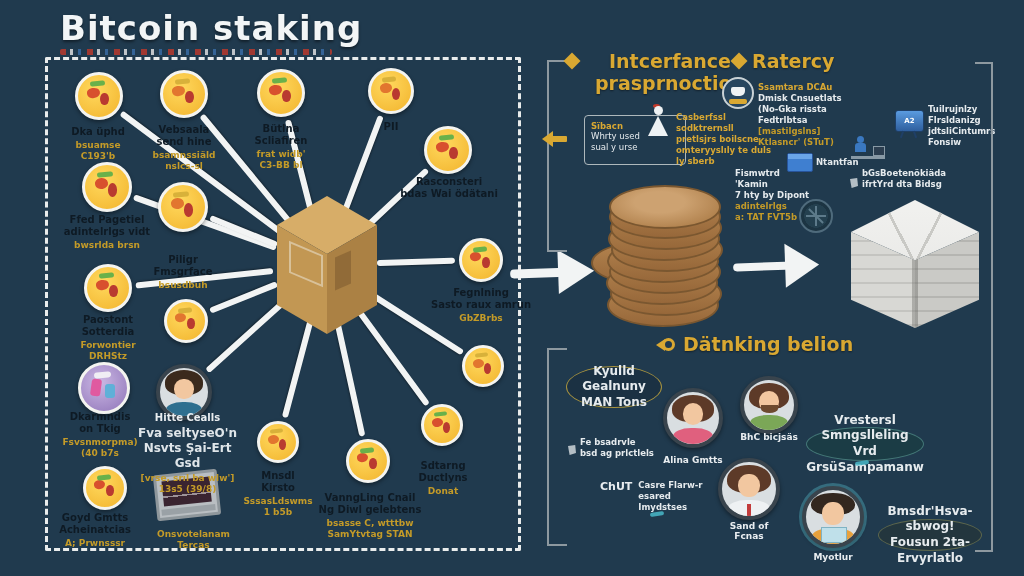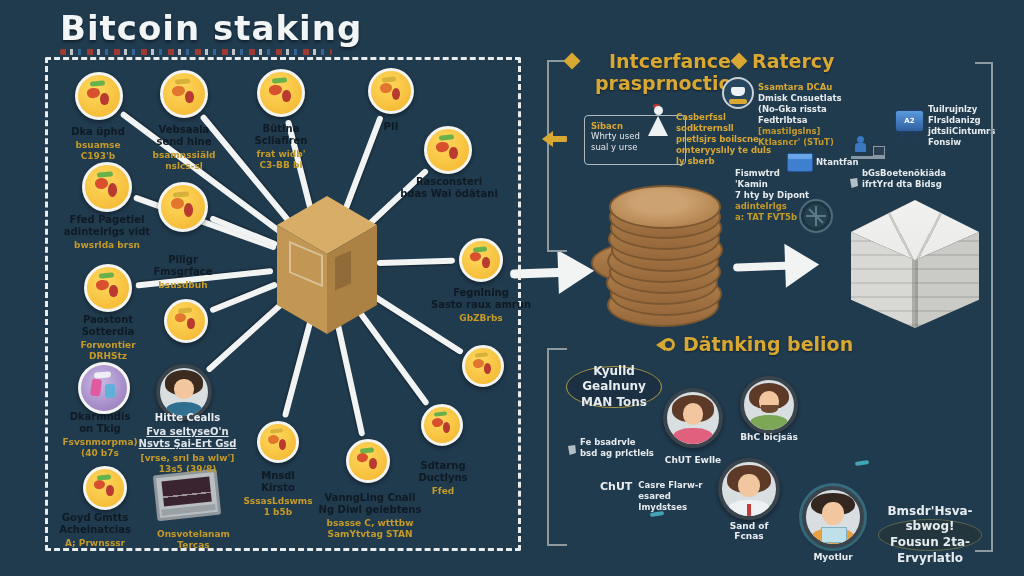--- a/index.html
+++ b/index.html
@@ -31,21 +31,21 @@
   .circle .dd3{left:28%;top:15%;width:36%;height:12%;background:#69b14a;border-radius:3px;transform:rotate(-6deg);}
   .circle.alt .dd1{background:#e2762f;} .circle.alt .dd3{background:#d8b13a;}
   .circle.purple{background:radial-gradient(circle at 42% 38%,#cbb8e4,#8f74b8);}
   .circle.purple .dd1{background:#e05aa0;width:22%;height:38%;border-radius:3px;transform:rotate(8deg);}
   .circle.purple .dd2{background:#5fb0d8;border-radius:3px;}
   .circle.purple .dd3{background:#f0eef4;}
 
   
   .nwrap{text-align:center;}
   .nlabel{color:#0e1a24;font-weight:800;font-size:10px;line-height:1.18;}
-  .nmid{color:#dfe5e9;font-weight:700;font-size:10px;line-height:1.25;margin-top:2px;text-decoration:underline;}
+  .nmid{color:#dfe5e9;font-weight:700;font-size:12px;line-height:1.25;margin-top:2px;}
   .nsub{color:#c49b28;font-weight:700;font-size:9px;line-height:1.25;margin-top:2px;}
   .nlabel.wh{color:#e9edf0;}
 
   
   .face{position:absolute;left:0;top:0;width:100%;height:100%;}
   .bx-top{clip-path:polygon(50% 0,100% 21%,50% 42%,0 21%);background:#d7ad68;}
   .bx-left{clip-path:polygon(0 21%,50% 42%,50% 100%,0 79%);background:#c29753;}
   .bx-right{clip-path:polygon(50% 42%,100% 21%,100% 79%,50% 100%);background:#ab8144;}
   .bx-sticker{left:12%;top:38%;width:30%;height:20%;border:2px solid rgba(245,245,240,.45);transform:skewY(23deg);}
   .bx-mark{left:58%;top:42%;width:16%;height:24%;background:rgba(80,52,24,.28);transform:skewY(-23deg);}
@@ -304,21 +304,21 @@
 DRHStz</div>
     </div>
   <div class="abs nwrap" style="left:426px;top:287px;width:110px;">
     <div class="nlabel pre">Fegnlning
 Sasto raux amrun</div>
       <div class="nsub pre">GbZBrbs</div>
     </div>
   <div class="abs nwrap" style="left:402px;top:460px;width:82px;">
     <div class="nlabel pre">Sdtarng
 Ductlyns</div>
-      <div class="nsub pre">Ffed</div>
+      <div class="nsub pre">Donat</div>
     </div>
   <div class="abs nwrap" style="left:52px;top:411px;width:96px;">
     <div class="nlabel pre">Dkarmndis
 on Tkig</div>
       <div class="nsub pre">Fsvsnmorpma)
 (40 b7s</div>
     </div>
   <div class="abs nwrap" style="left:130px;top:412px;width:115px;">
     <div class="nlabel wh pre">Hitte Cealls</div>
     <div class="nmid pre">Fva seltyseO'n
@@ -470,20 +470,24 @@
       <span class="ring" style="position:absolute;left:4px;top:0;"></span>
       <span class="tri-l" style="position:absolute;left:-2px;top:6px;"></span>
     </span>
     <div>Dätnking belion</div>
   </div>
 
   <div class="abs oval oval1" style="left:566px;top:366px;width:96px;height:42px;">
     <div class="ovtext pre">Kyulld Gealnuny
 MAN Tons</div>
   </div>
+  <div class="abs oval oval2" style="left:806px;top:427px;width:118px;height:34px;">
+    <div class="ovtext pre">Vrestersl Smngslleling
+Vrd GrsüSampamanw</div>
+  </div>
   <div class="abs oval oval3" style="left:878px;top:519px;width:104px;height:32px;">
     <div class="ovtext pre">Bmsdr'Hsva-sbwog!
 Fousun 2ta-Ervyrlatlo</div>
   </div>
 
   <div class="abs" style="left:568px;top:440px;"><span class="tiny-ic" style="display:inline-block;"></span></div>
   <div class="abs note-w pre" style="left:580px;top:437px;width:85px;">Fe bsadrvle
 bsd ag prlctlels</div>
 
   <div class="abs" style="left:600px;top:480px;width:110px;display:flex;gap:6px;align-items:flex-start;">
@@ -492,21 +496,21 @@
 esared Imydstses</div>
   </div>
   <div class="abs cyan-dash" style="left:650px;top:512px;"></div>
   <div class="abs cyan-dash" style="left:855px;top:461px;"></div>
 
   <div class="abs avatar" style="left:663px;top:388px;width:60px;height:60px;">
     <i class="hair"></i>
       <i class="face"></i>
       <i class="shirt"></i>
     </div>
-  <div class="abs avlabel" style="left:660px;top:455px;width:66px;">ChUT Ewlle</div>
+  <div class="abs avlabel" style="left:660px;top:455px;width:66px;">Alina Gmtts</div>
 
   <div class="abs avatar av2" style="left:740px;top:376px;width:58px;height:58px;">
     <i class="hair"></i>
       <i class="face"></i>
       <i class="beard"></i>
       <i class="shirt"></i>
     </div>
   <div class="abs avlabel" style="left:737px;top:432px;width:64px;">BhC bicjsäs</div>
 
   <div class="abs avatar av3" style="left:718px;top:458px;width:62px;height:62px;">

